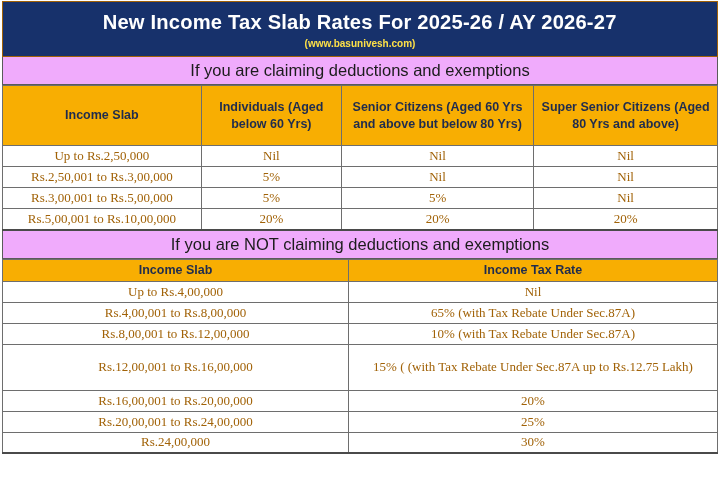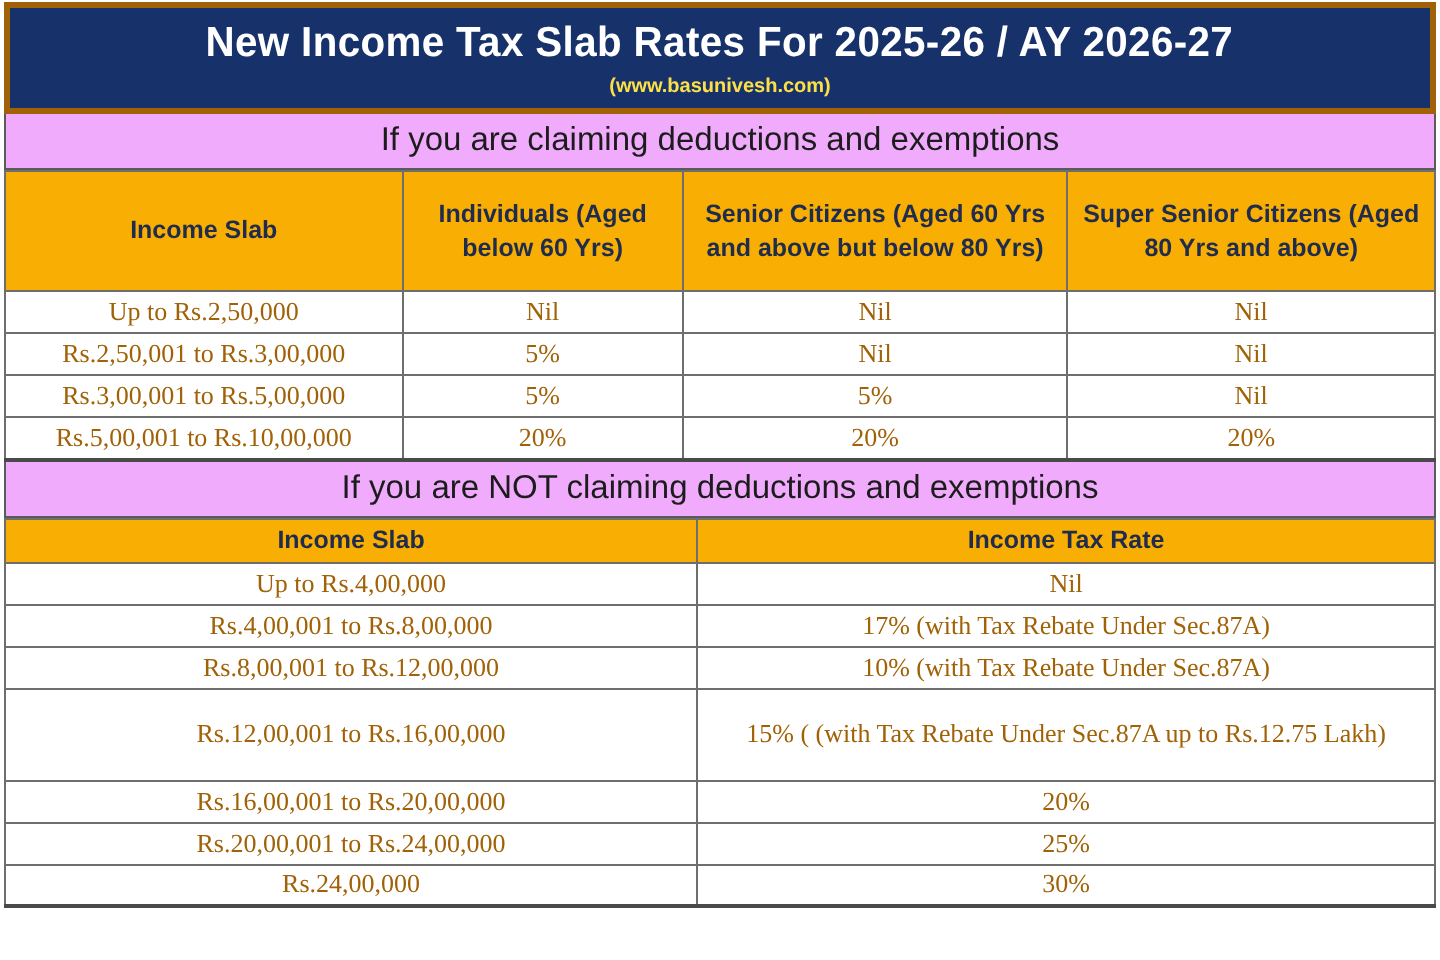--- a/index.html
+++ b/index.html
@@ -11,21 +11,21 @@
   }
   .page {
     width: 716px; height: 478px;
     margin: 1px 2px 1px 2px;
     background: #ffffff;
   }
   
   .banner {
     height: 56px;
     background: #17316B;
-    border: 3px solid #a16207;
+    border: 1px solid #a16207;
     display: flex; flex-direction: column;
     align-items: center; justify-content: center;
   }
   .banner-title {
     color: #ffffff;
     font-size: 21px;
     font-weight: bold;
     letter-spacing: 0.2px;
     line-height: 1.2;
     transform: scaleX(0.96);
@@ -155,21 +155,21 @@
         <th>Income Tax Rate</th>
       </tr>
     </thead>
     <tbody>
       <tr>
         <td>Up to Rs.4,00,000</td>
         <td>Nil</td>
       </tr>
       <tr>
         <td>Rs.4,00,001 to Rs.8,00,000</td>
-        <td>17% (with Tax Rebate Under Sec.87A)</td>
+        <td>65% (with Tax Rebate Under Sec.87A)</td>
       </tr>
       <tr>
         <td>Rs.8,00,001 to Rs.12,00,000</td>
         <td>10% (with Tax Rebate Under Sec.87A)</td>
       </tr>
       <tr class="tall">
         <td>Rs.12,00,001 to Rs.16,00,000</td>
         <td>15% ( (with Tax Rebate Under Sec.87A up to Rs.12.75 Lakh)</td>
       </tr>
       <tr>

